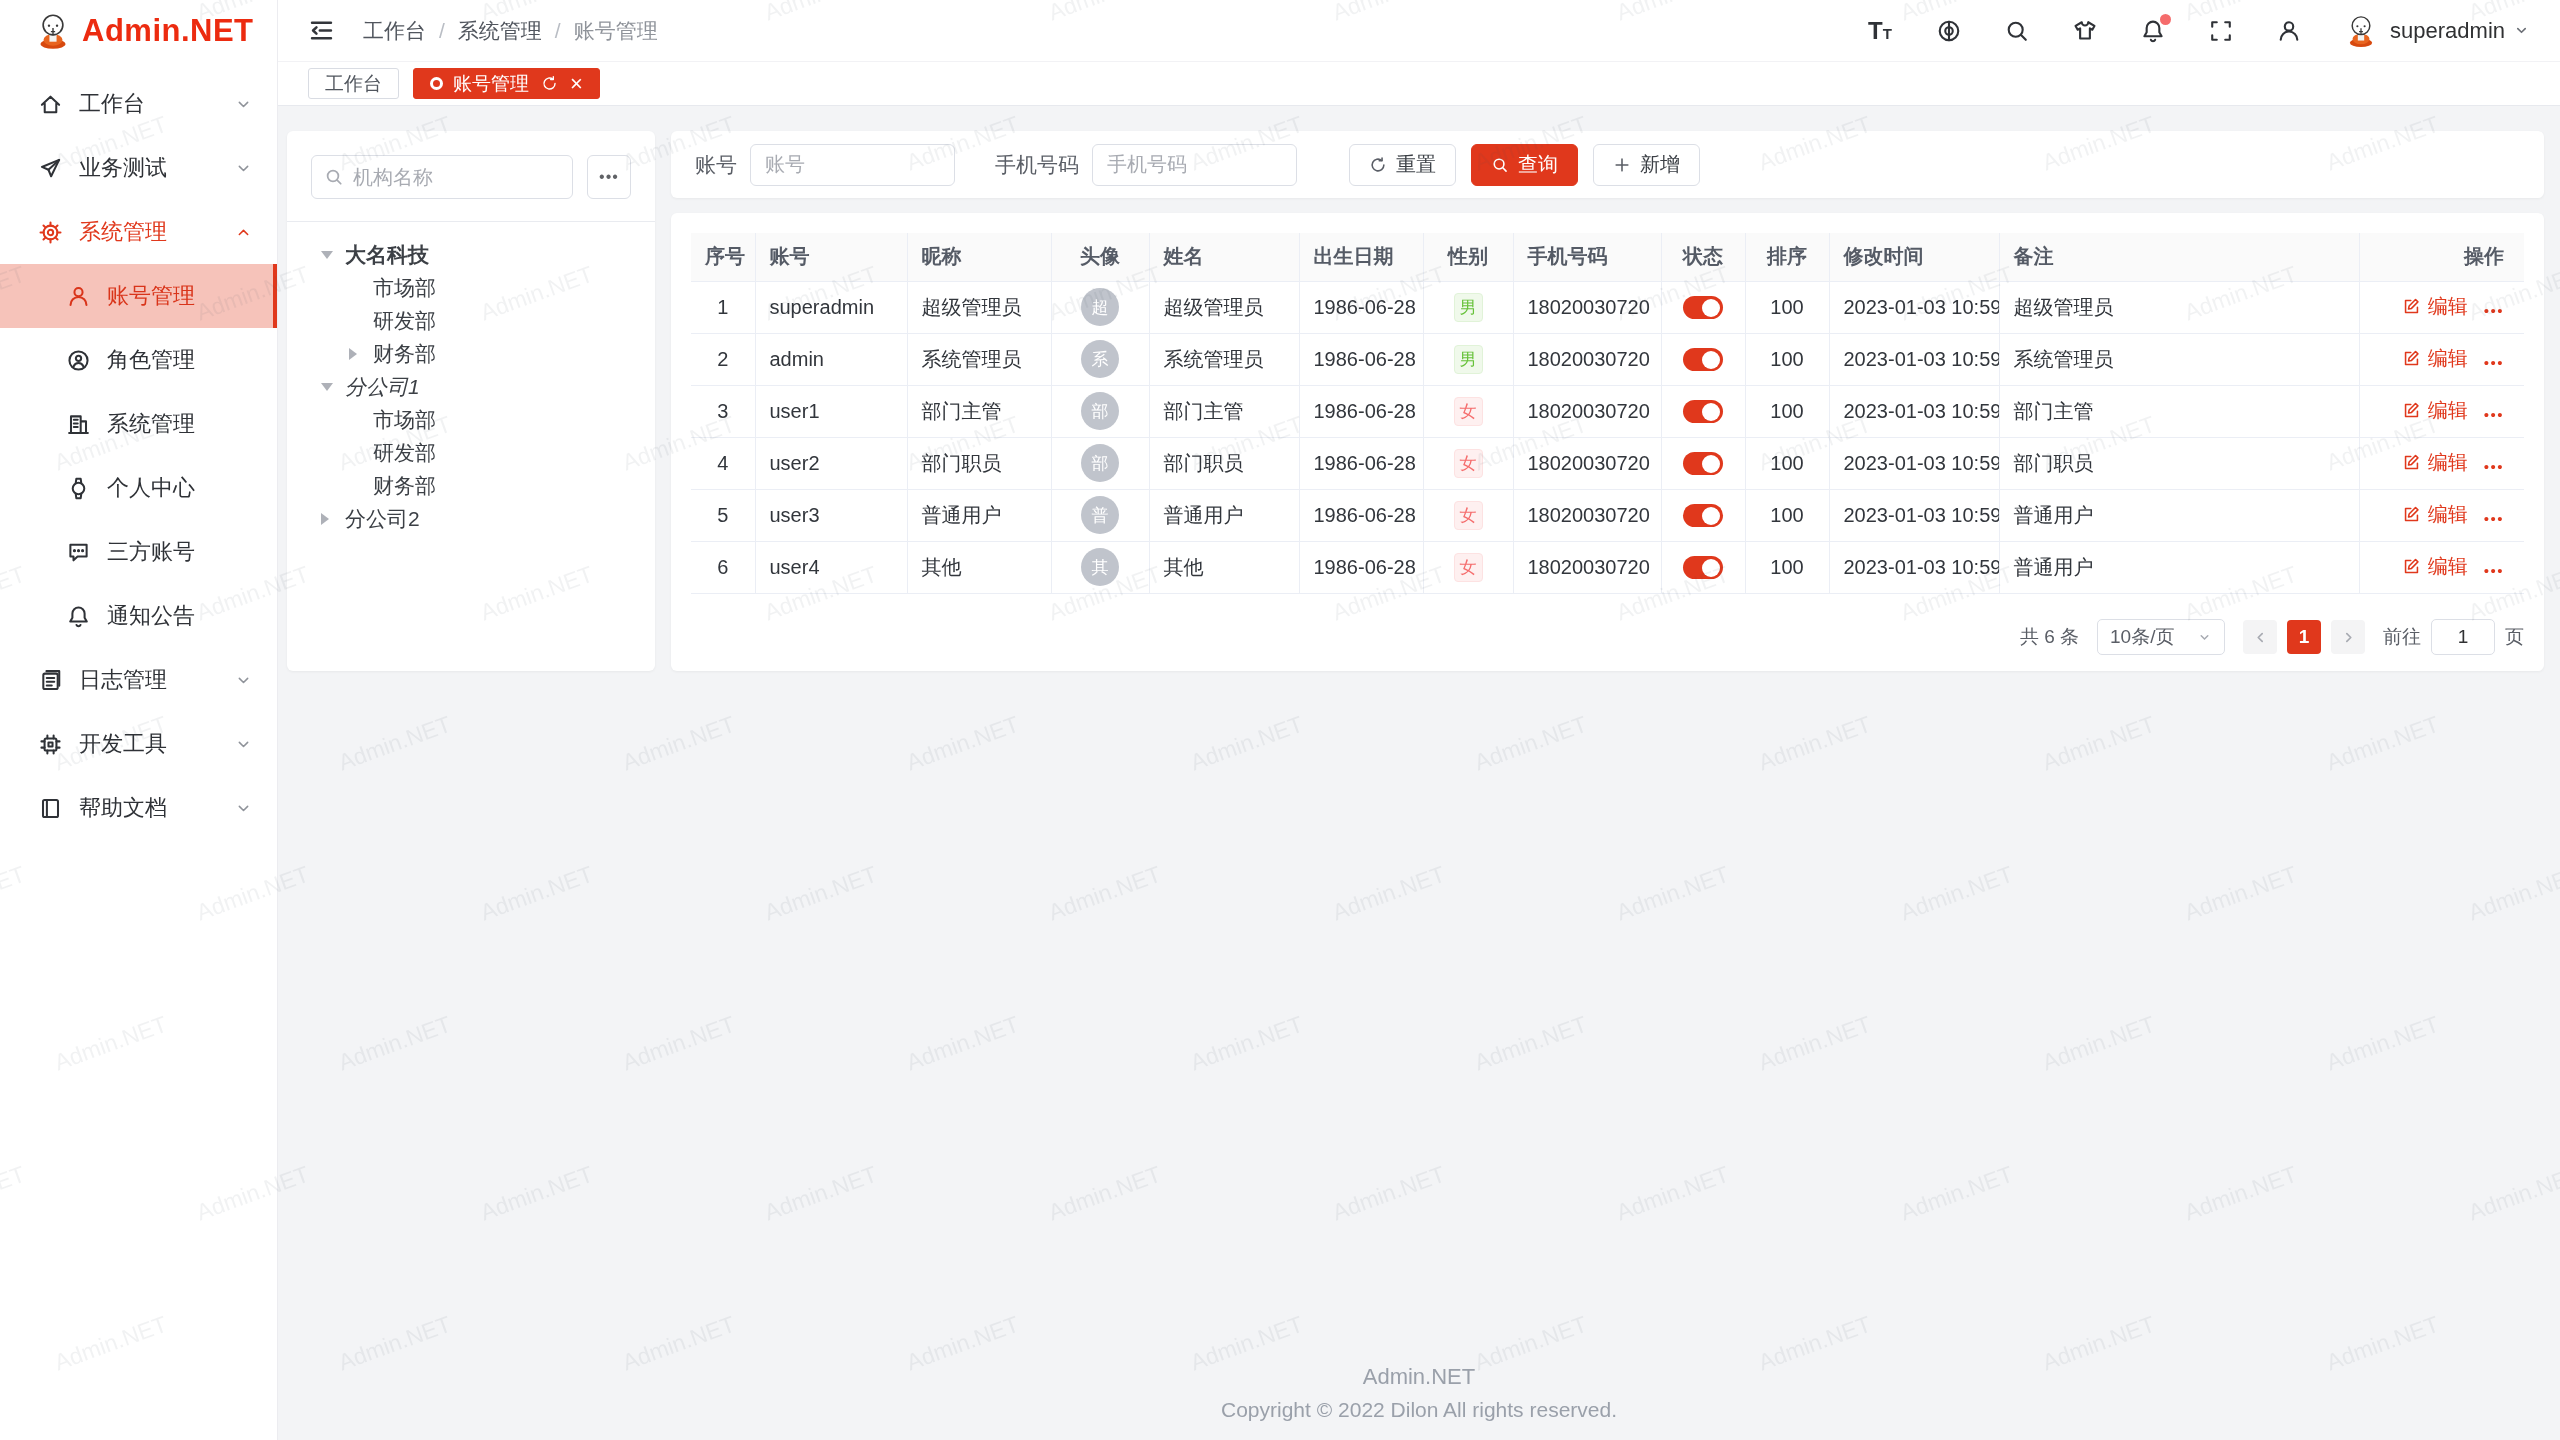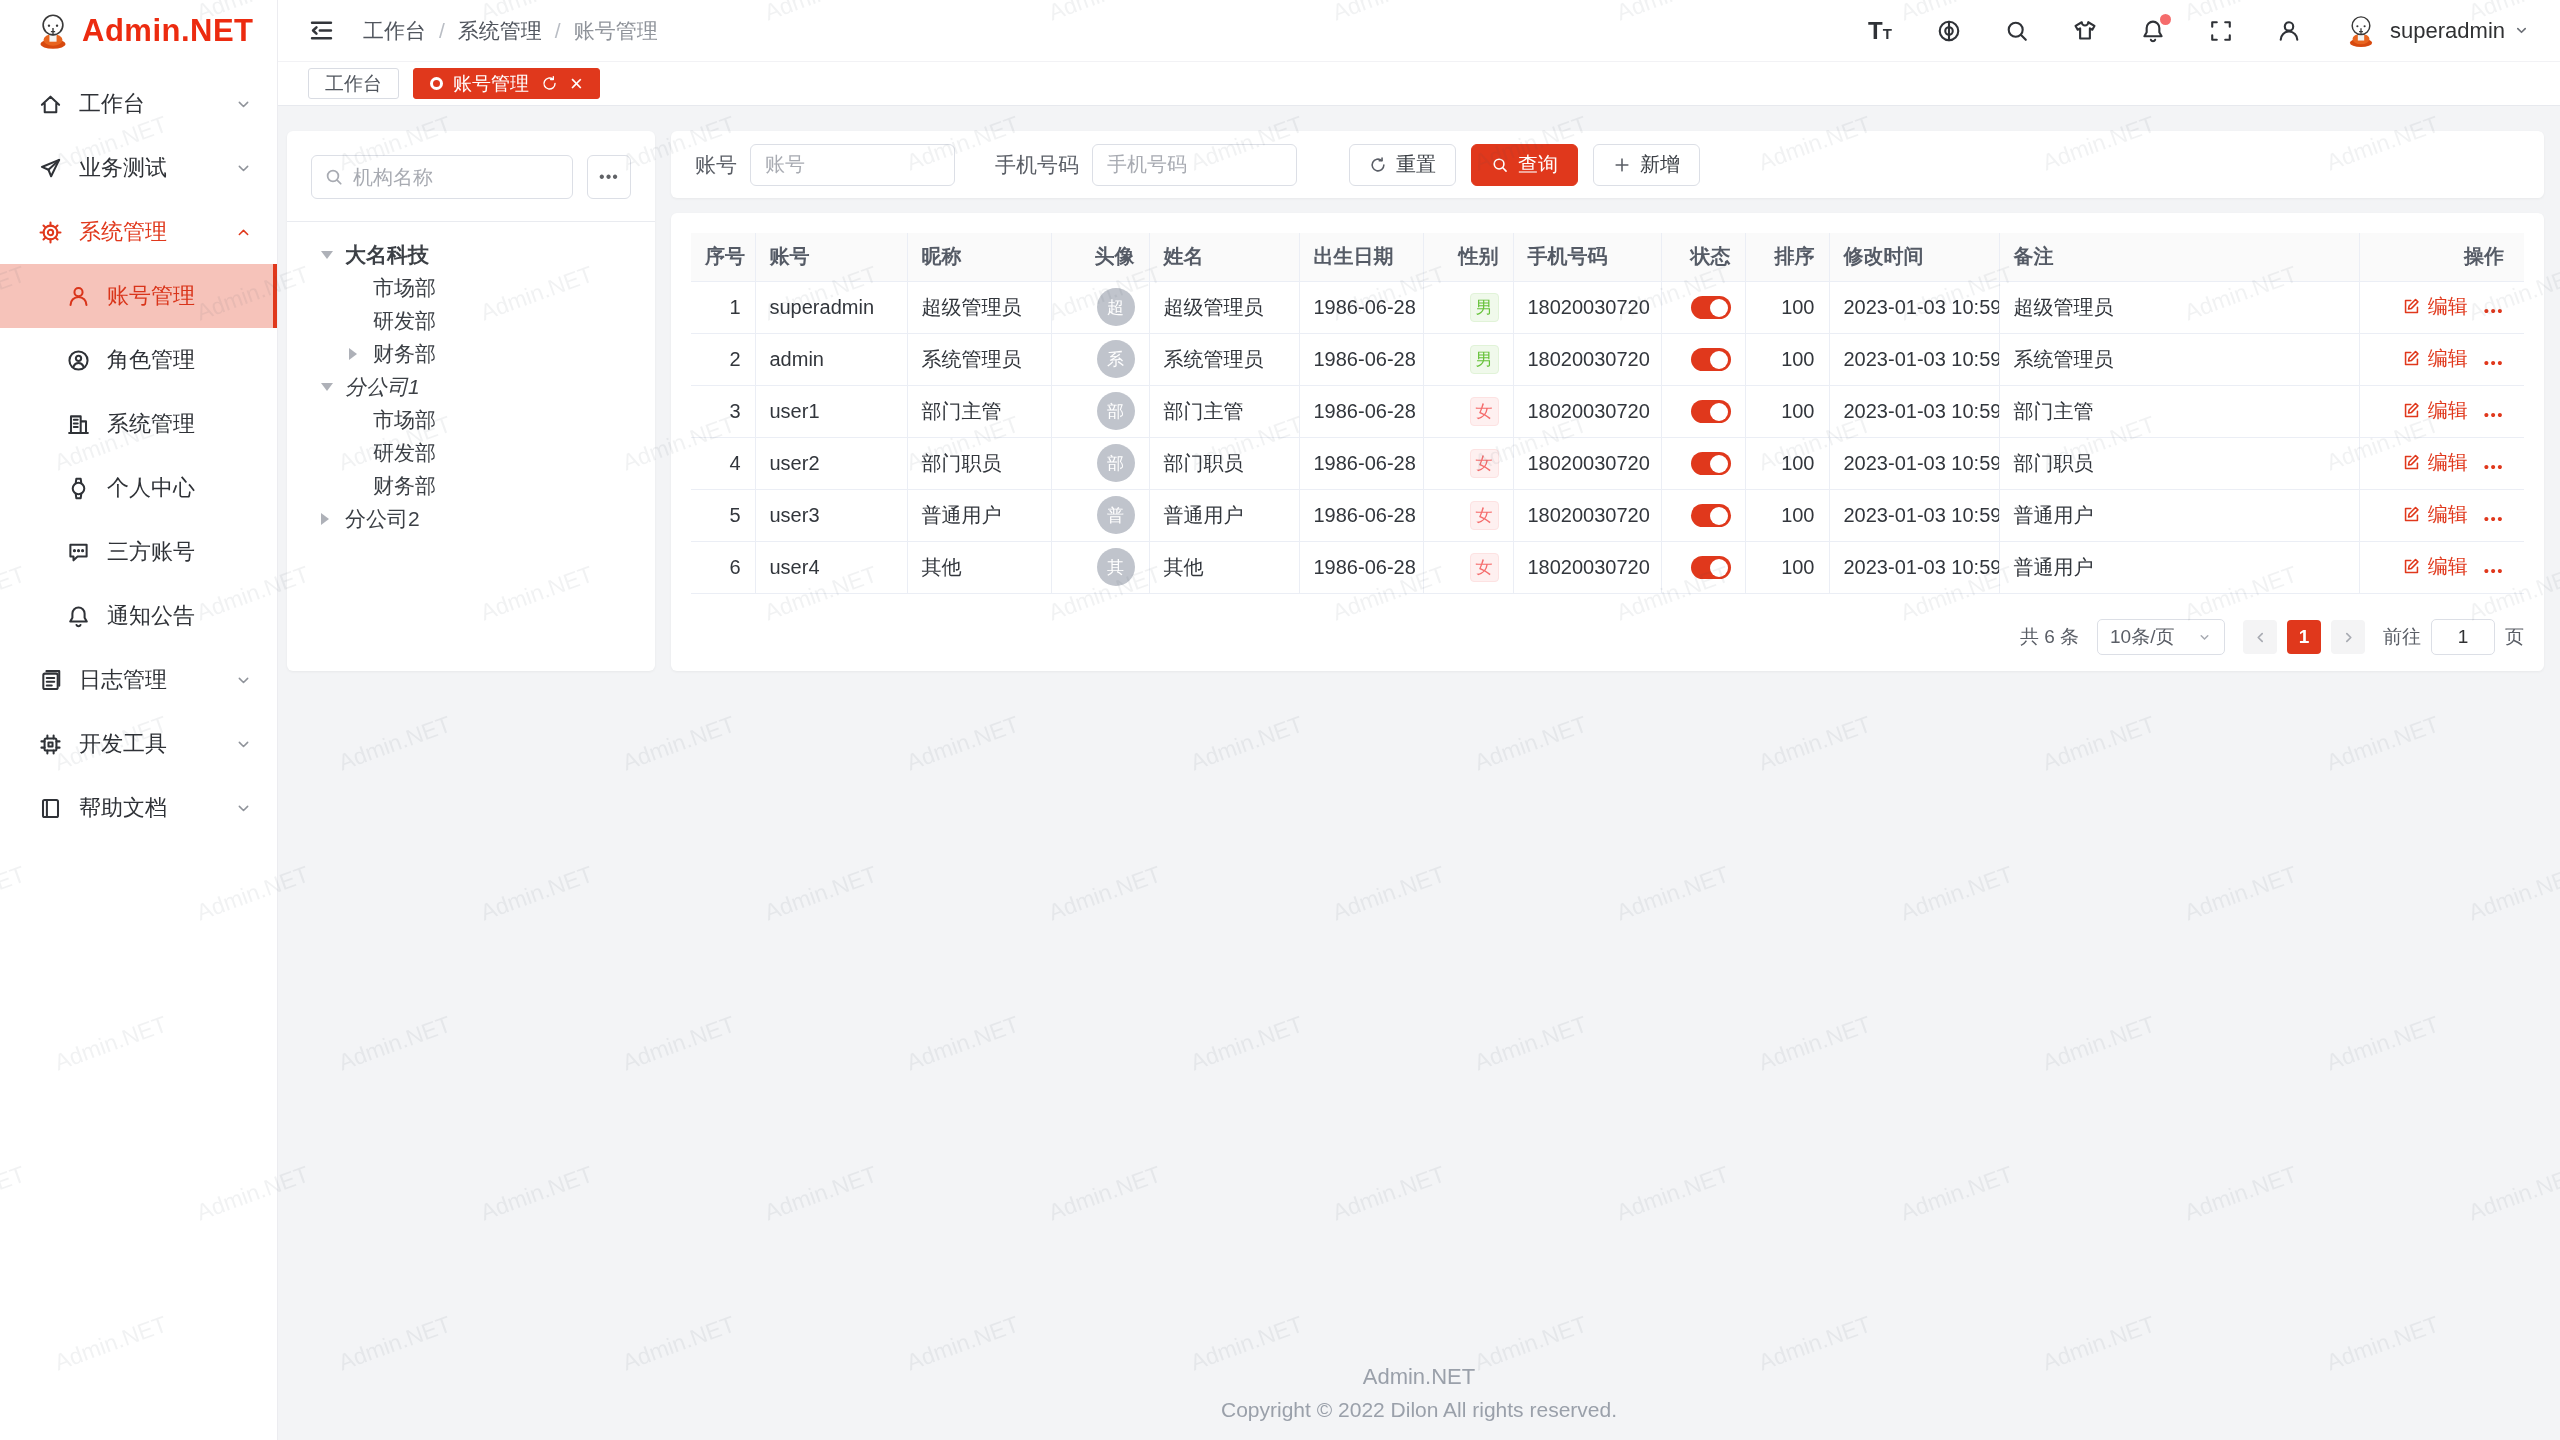--- a/index.html
+++ b/index.html
@@ -67,21 +67,21 @@
 .btn .bic{width:18px;height:18px;margin-right:9px;color:#5a5e66}
 .btn.primary{background:#e0381c;border-color:#e0381c;color:#fff}
 .btn.primary .bic{color:#fff}
 
 .tablecard{margin-top:15px;height:458px;padding:20px 20px 16px;display:flex;flex-direction:column}
 table{width:100%;border-collapse:collapse;table-layout:fixed}
 th,td{border-bottom:1px solid #ebeef5;border-right:1px solid #ebeef5;font-size:20px;padding:0 14px;text-align:left;overflow:hidden;white-space:nowrap}
 th:last-child,td:last-child{border-right:0}
 th{background:#fafafa;height:48px;color:#555b66;font-weight:700}
 td{height:52px;color:#32363c}
-.c-center{text-align:right}
+.c-center{text-align:center}
 .c-right{text-align:right;padding-right:20px}
 .avatar-circle{width:38px;height:38px;border-radius:50%;background:#c0c4cc;color:#fff;font-size:17px;display:inline-flex;align-items:center;justify-content:center}
 .tag{display:inline-flex;align-items:center;justify-content:center;width:29px;height:29px;border-radius:4px;font-size:17px}
 .tag.male{background:#f0f9eb;border:1px solid #e1f3d8;color:#67c23a}
 .tag.female{background:#fef0f0;border:1px solid #fde2e2;color:#f56c6c}
 .switch{display:inline-block;width:40px;height:23px;border-radius:12px;background:#e0381c;position:relative;cursor:pointer;vertical-align:middle}
 .switch .knob{position:absolute;top:2.5px;right:3px;width:18px;height:18px;border-radius:50%;background:#fff}
 .editlink{display:inline-flex;align-items:center;color:#e0381c;cursor:pointer;font-size:20px}
 .editlink .eic{width:19px;height:19px;margin-right:7px}
 .moredots{color:#e0381c;font-size:15px;letter-spacing:1.5px;margin-left:16px;cursor:pointer}

